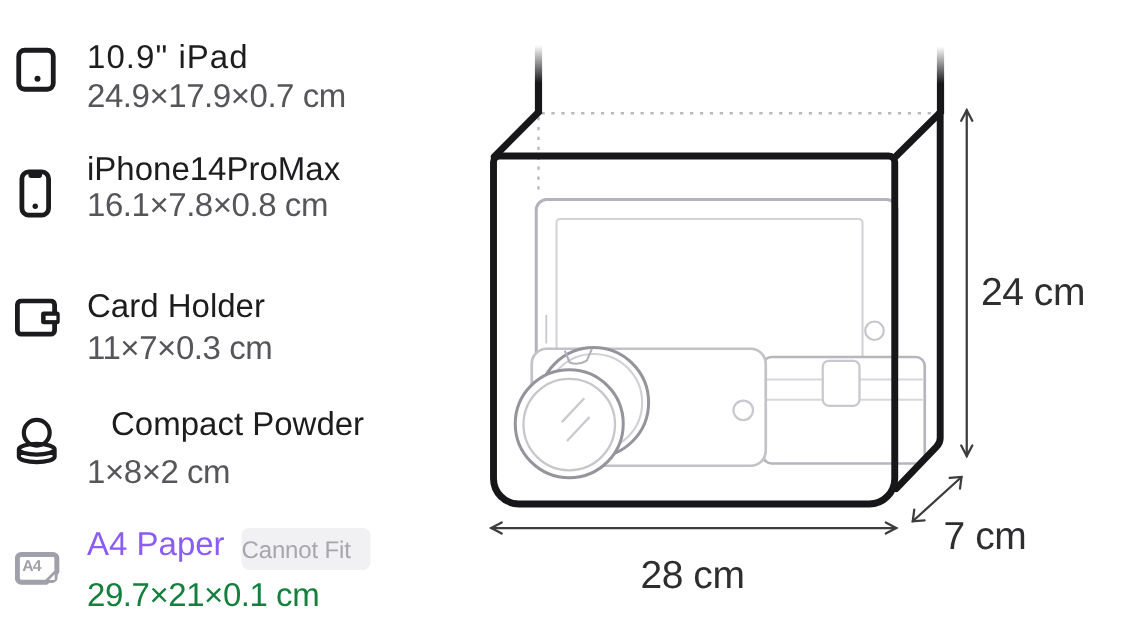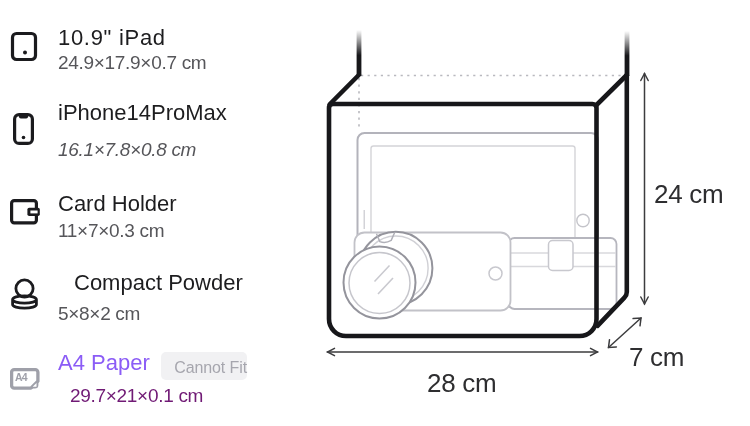--- a/index.html
+++ b/index.html
@@ -1,55 +1,55 @@
 <!DOCTYPE html>
 <html><head>
 <meta charset="utf-8">
 <style>
   html,body{margin:0;padding:0;background:#ffffff;}
   body{width:750px;height:426px;position:relative;font-family:"Liberation Sans",sans-serif;overflow:hidden;}
   .icon{position:absolute;}
   .title{position:absolute;left:58px;font-size:22px;color:#1d1d1f;letter-spacing:0px;white-space:nowrap;line-height:1;}
-  .sub{position:absolute;left:58px;font-size:19px;color:#56565a;letter-spacing:-0.3px;white-space:nowrap;line-height:1;}
+  .sub{position:absolute;left:58px;font-size:22px;color:#56565a;letter-spacing:-0.3px;white-space:nowrap;line-height:1;}
   .gray{color:#8b5cf6;}
-  .lightgray{color:#701a75;margin-left:12px;}
-  .badge{position:absolute;left:161px;top:352px;width:86px;height:28px;background:#f1f1f3;border-radius:5px;color:#a6a6ae;font-size:16px;line-height:31px;text-align:right;letter-spacing:-0.1px;}
+  .lightgray{color:#15803d;}
+  .badge{position:absolute;left:161px;top:352px;width:86px;height:28px;background:#f1f1f3;border-radius:5px;color:#a6a6ae;font-size:16px;line-height:31px;text-align:left;letter-spacing:-0.1px;}
 </style>
 </head>
 <body>
 
 <svg class="icon" style="left:10px;top:31px;" width="28" height="31" viewBox="0 0 28 31">
   <rect x="2.5" y="2.5" width="23" height="26" rx="4" fill="none" stroke="#1b1b1e" stroke-width="3.2"></rect>
   <circle cx="15" cy="21.5" r="2" fill="#1b1b1e"></circle>
 </svg>
 <div class="title" style="top:26.5px;letter-spacing:0.7px;">10.9" iPad</div>
 <div class="sub" style="top:52.5px;">24.9×17.9×0.7 cm</div>
 
 <svg class="icon" style="left:12px;top:112px;" width="23" height="34" viewBox="0 0 23 34">
   <rect x="2.6" y="2.6" width="17.8" height="28.8" rx="4.5" fill="none" stroke="#1b1b1e" stroke-width="3.2"></rect>
   <path d="M7,2.6 h9 v2.2 a1.8,1.8 0 0 1 -1.8,1.8 h-5.4 a1.8,1.8 0 0 1 -1.8,-1.8 z" fill="#1b1b1e"></path>
   <circle cx="11.5" cy="25.5" r="1.8" fill="#1b1b1e"></circle>
 </svg>
 <div class="title" style="top:102px;">iPhone14ProMax</div>
-<div class="sub" style="top:140px;font-style:italic;">16.1×7.8×0.8 cm</div>
+<div class="sub" style="top:126px;">16.1×7.8×0.8 cm</div>
 
 <svg class="icon" style="left:10px;top:199px;" width="31" height="26" viewBox="0 0 31 26">
   <rect x="1.6" y="1.6" width="24.8" height="22.2" rx="2.6" fill="none" stroke="#1b1b1e" stroke-width="3.2"></rect>
   <rect x="17.4" y="8.7" width="12.4" height="8.4" rx="1.8" fill="#1b1b1e"></rect>
   <rect x="20.4" y="11.5" width="7.2" height="2.9" fill="#ffffff"></rect>
 </svg>
 <div class="title" style="top:192.5px;text-align:center;">Card Holder</div>
 <div class="sub" style="top:220.5px;">11×7×0.3 cm</div>
 
 <svg class="icon" style="left:10px;top:278px;" width="28" height="33" viewBox="0 0 28 33">
   <circle cx="14.5" cy="10.5" r="8.6" fill="none" stroke="#1b1b1e" stroke-width="2.8"></circle>
   <path d="M2.6,21.5 a11.9,3.6 0 0 0 23.8,0 a11.9,3.6 0 0 0 -23.8,0 v5 a11.9,3.6 0 0 0 23.8,0 v-5" fill="none" stroke="#1b1b1e" stroke-width="2.8"></path>
 </svg>
 <div class="title" style="top:272px;margin-left:16px;">Compact Powder</div>
-<div class="sub" style="top:303.5px;">5×8×2 cm</div>
+<div class="sub" style="top:303.5px;">1×8×2 cm</div>
 
 <svg class="icon" style="left:9.5px;top:368px;" width="31" height="23" viewBox="0 0 31 23">
   <path d="M4.2,1.65 H25.3 a2.6,2.6 0 0 1 2.6,2.6 V13.2 l-7,6.95 H4.2 a2.6,2.6 0 0 1 -2.6,-2.6 V4.25 a2.6,2.6 0 0 1 2.6,-2.6 z" fill="none" stroke="#9fa0a9" stroke-width="3.3" stroke-linejoin="round"></path>
   <path d="M20,20.6 L28.4,12.2 v4.8 a3.6,3.6 0 0 1 -3.6,3.6 z" fill="#9fa0a9"></path>
   <path d="M22.7,18.7 l3.8,-3.8 v3.8 z" fill="#ffffff"></path>
   <text x="4.9" y="12.9" font-family="Liberation Sans" font-size="10.5" font-weight="bold" fill="#9fa0a9" letter-spacing="-0.7">A4</text>
 </svg>
 <div class="title gray" style="top:352px;">A4 Paper</div>
 <div class="badge">Cannot Fit</div>
 <div class="sub lightgray" style="top:386px;">29.7×21×0.1 cm</div>

